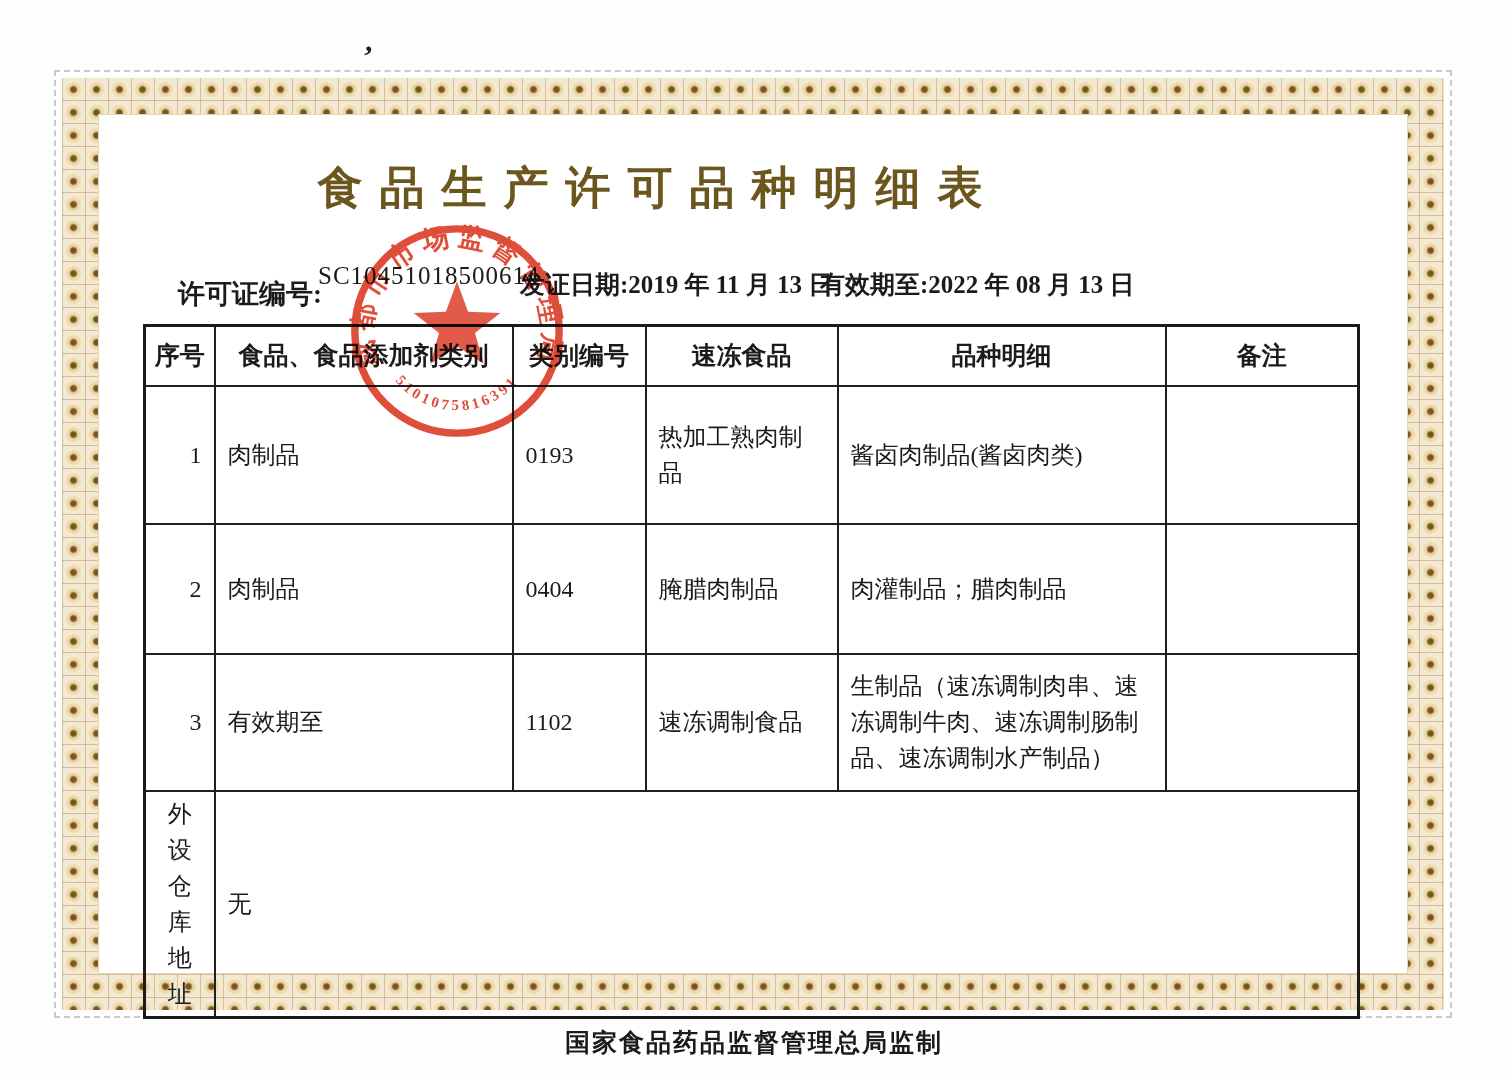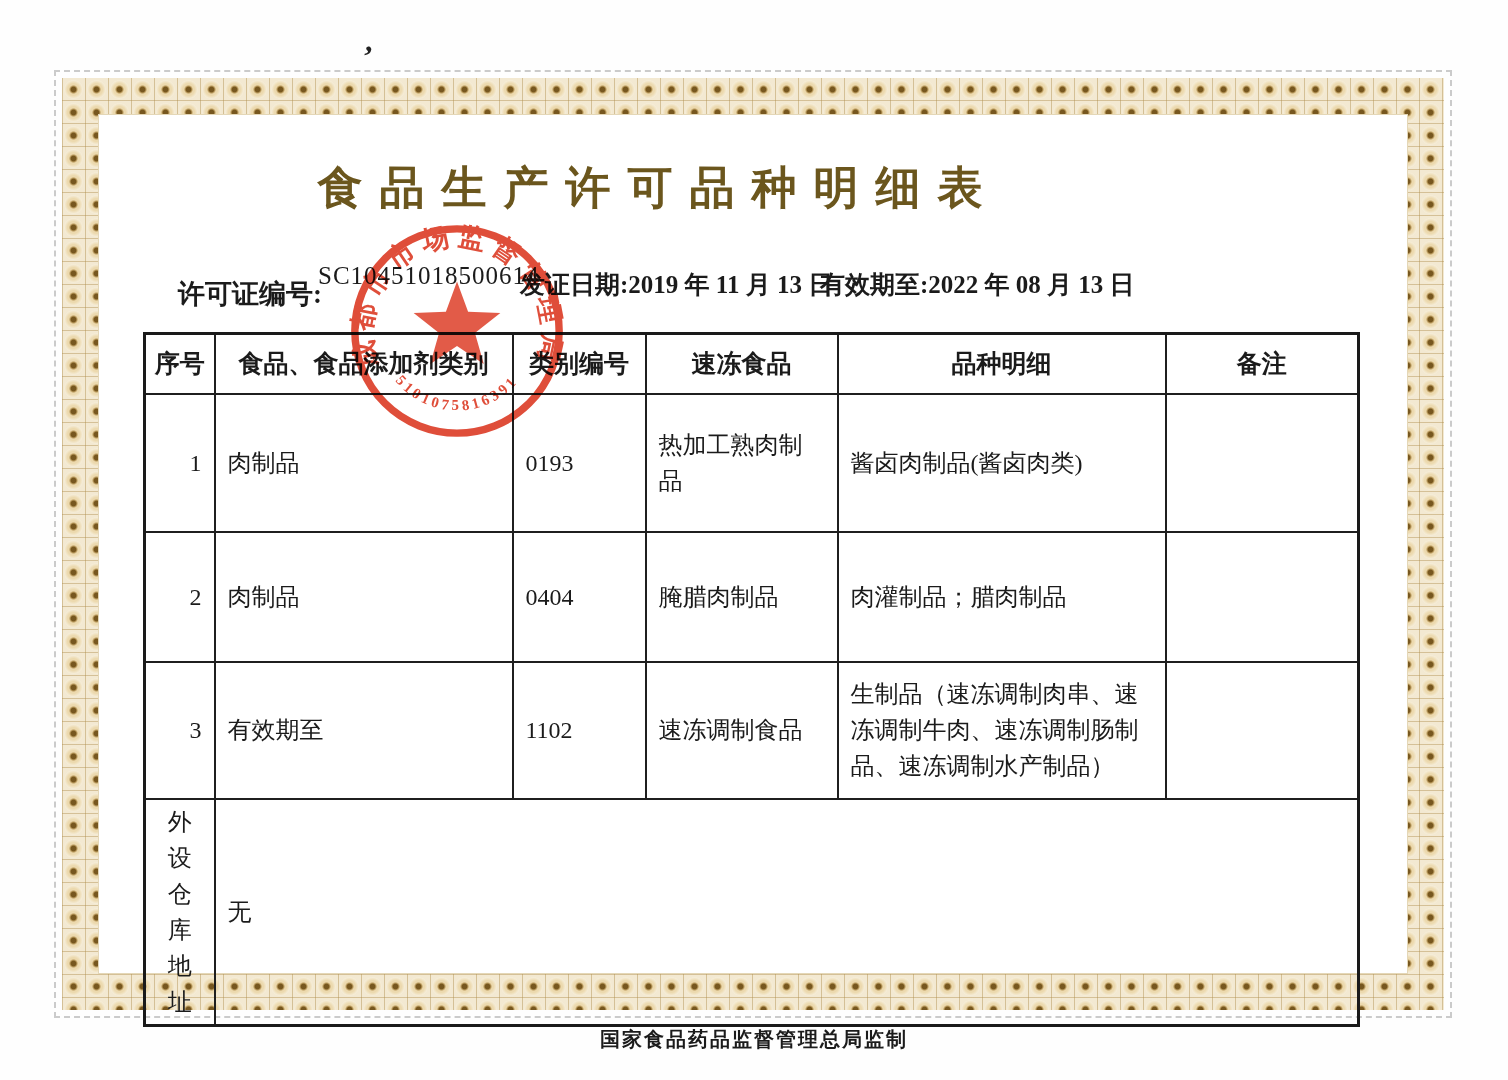--- a/index.html
+++ b/index.html
@@ -23,40 +23,40 @@
 
   .title { position:absolute; left:0; top:158px; width:1300px; text-align:center;
     font-size:45px; font-weight:700; color:#6b561d; letter-spacing:17px; text-indent:17px; }
 
   .info { position:absolute; left:178px; top:260px; width:1150px; height:64px; font-size:25px; }
   .info .lbl { position:absolute; left:0; top:16px; font-size:27px; font-weight:700;font-family:Liberation Serif, serif; }
   .info .num { position:absolute; left:140px; top:2px; letter-spacing:1px; }
   .info .issue { position:absolute; left:342px; top:8px; font-weight:700; }
   .info .valid { position:absolute; left:642px; top:8px; font-weight:700; }
 
-  table.lic { position:absolute; left:143px; top:332px; width:1214px;
+  table.lic { position:absolute; left:143px; top:324px; width:1214px;
     border-collapse:collapse; table-layout:fixed;border-radius:16px; }
   table.lic td, table.lic th { border:2px solid #1f1f1f; font-size:24px; font-weight:400;
     vertical-align:middle; padding:4px 12px; line-height:1.5; }
   table.lic { border:3px solid #1a1a1a; }
   tr.hd { height:60px; }
   tr.hd th { font-weight:700; font-size:25px; text-align:center; padding:4px 2px; }
   tr.r1 { height:138px; } tr.r2 { height:130px; } tr.r3 { height:137px; } tr.wh { height:130px;padding-left:22px; }
   td.no { text-align:right; padding-right:6px; }
   td.detail3 { vertical-align:middle; padding-top:6px; }
   td.whlbl { font-weight:700; font-size:28px; padding:6px 5px; word-break:break-all;
     line-height:1.55; text-align:center; }
   td.whval { vertical-align:top; padding-top:10px; }
 
   .seal { position:absolute; left:338px; top:212px; width:238px; height:238px;
     opacity:.9; mix-blend-mode:multiply; z-index:5; pointer-events:none; }
   .seal text { fill:#dc3a24; font-weight:700; }
 
   .footer { position:absolute; left:0; top:1026px; width:1508px; text-align:center;
-    font-size:20px; font-weight:700; letter-spacing:2px; }
+    font-size:25px; font-weight:700; letter-spacing:2px; }
 
   .stray { position:absolute; left:366px; top:24px; font-size:30px; font-weight:700;
     color:#222; transform:rotate(8deg); }
 </style>
 </head>
 <body>
 
 <div class="page">
 
   <div class="frame">

